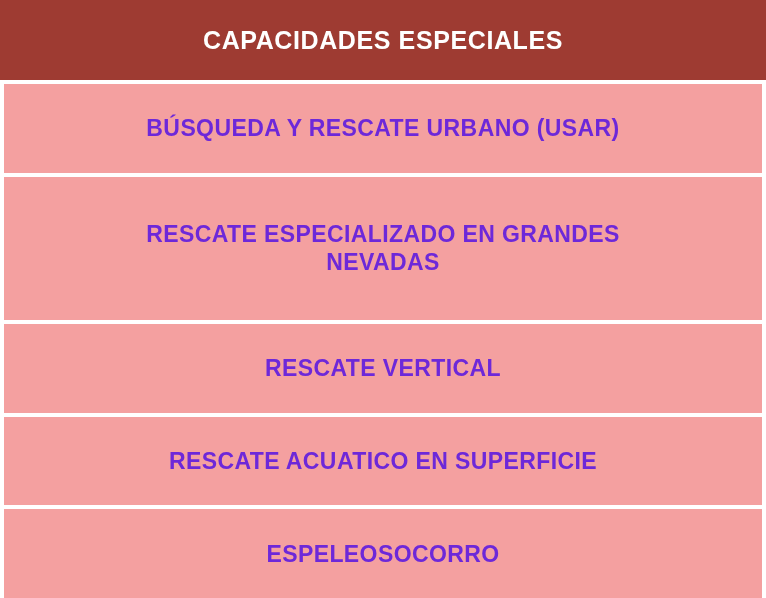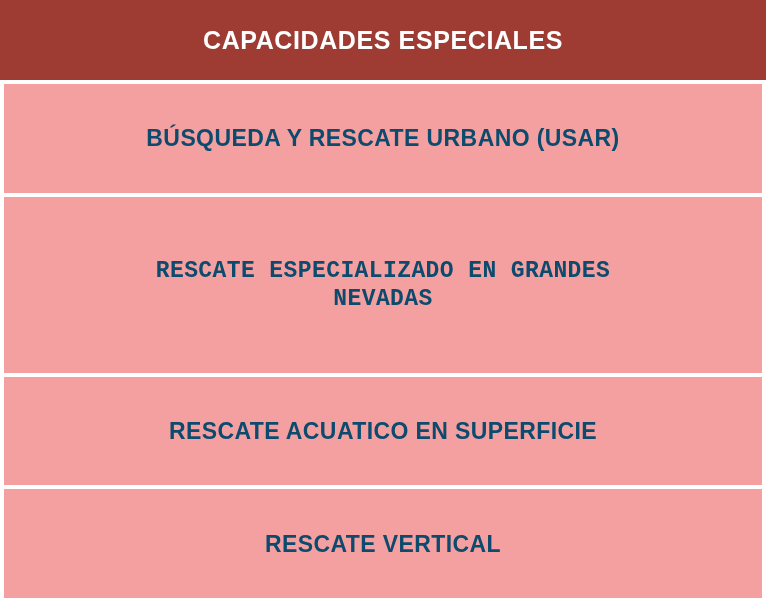--- a/index.html
+++ b/index.html
@@ -38,31 +38,30 @@
     font-size: 25px;
     letter-spacing: 0.6px;
     height: 84px;
     border-top: 0;
     border-left: 0;
     border-right: 0;
     border-bottom: 4px solid #ffffff;
   }
   .row.item {
     background: #f4a0a0;
-    color: #0c4a6e;
+    color: #6d28d9;
     font-weight: bold;
     font-size: 23px;
     letter-spacing: 0.4px;
     line-height: 1.22;
     flex: 1 1 0;
     min-height: 0;
   }
   .row.item.tall {
     flex: 1.62 1 0;
-    font-family: Liberation Mono, monospace;
   }
   .row.item:last-child {
     border-bottom: 0;
   }
   .cell-text {
     display: block;
     padding: 0 14px;
     white-space: pre-line;
   }
 </style>
@@ -79,22 +78,25 @@
     <span class="cell-text">BÚSQUEDA  Y  RESCATE  URBANO  (USAR)</span>
   </div>
 
   <div class="row item tall">
     <span class="cell-text">RESCATE  ESPECIALIZADO  EN  GRANDES
 NEVADAS</span>
   </div>
 
 
   <div class="row item">
+    <span class="cell-text">RESCATE  VERTICAL</span>
+  </div>
+
+  <div class="row item">
     <span class="cell-text">RESCATE  ACUATICO  EN  SUPERFICIE</span>
   </div>
 
+
   <div class="row item">
-    <span class="cell-text">RESCATE  VERTICAL</span>
+    <span class="cell-text">ESPELEOSOCORRO</span>
   </div>
-
-
 
 </div>
 
 </body></html>

